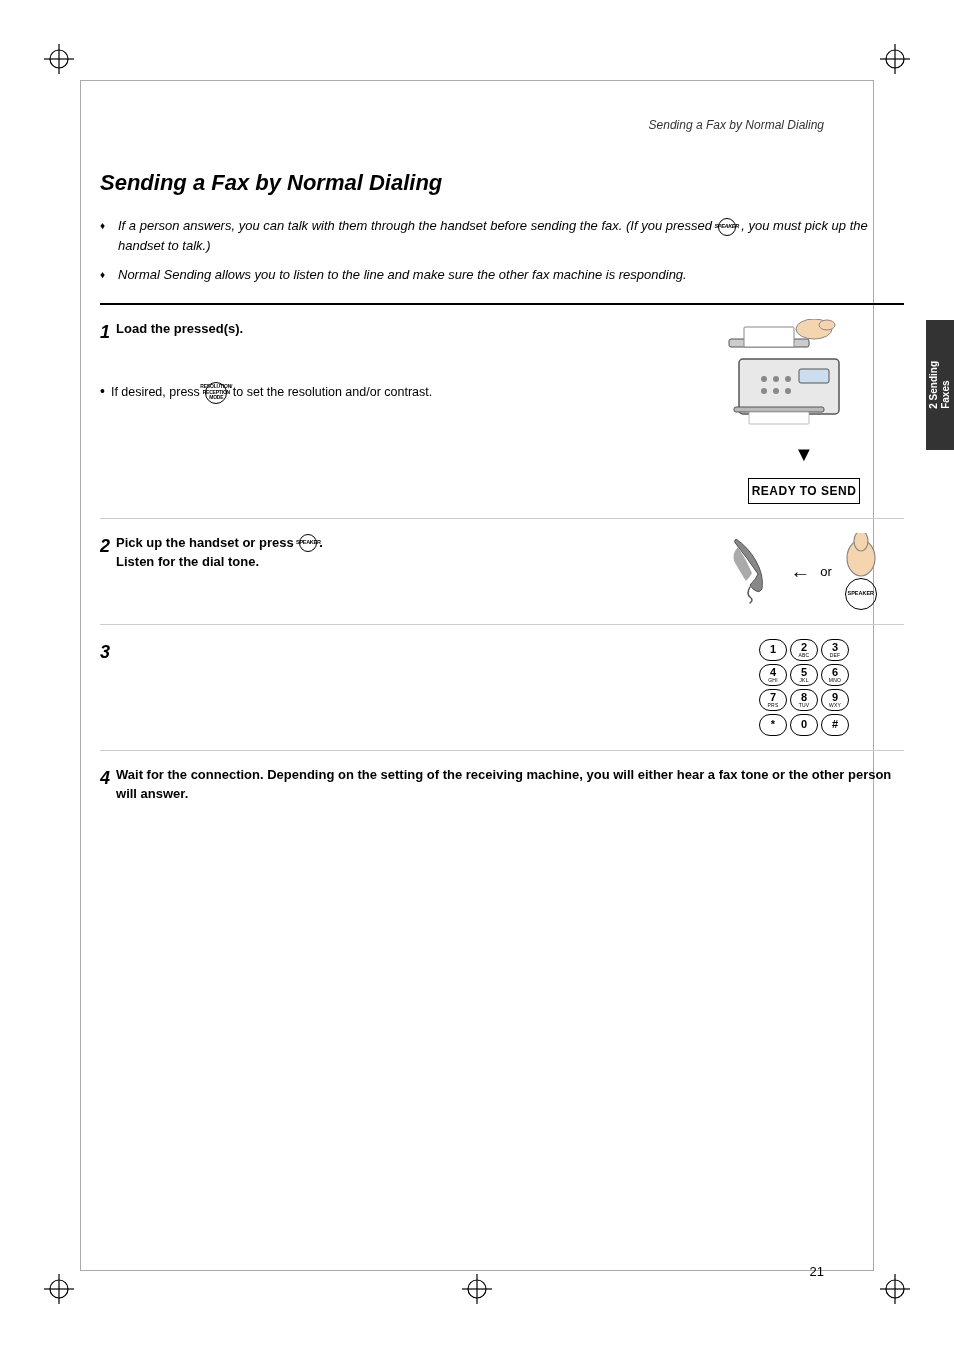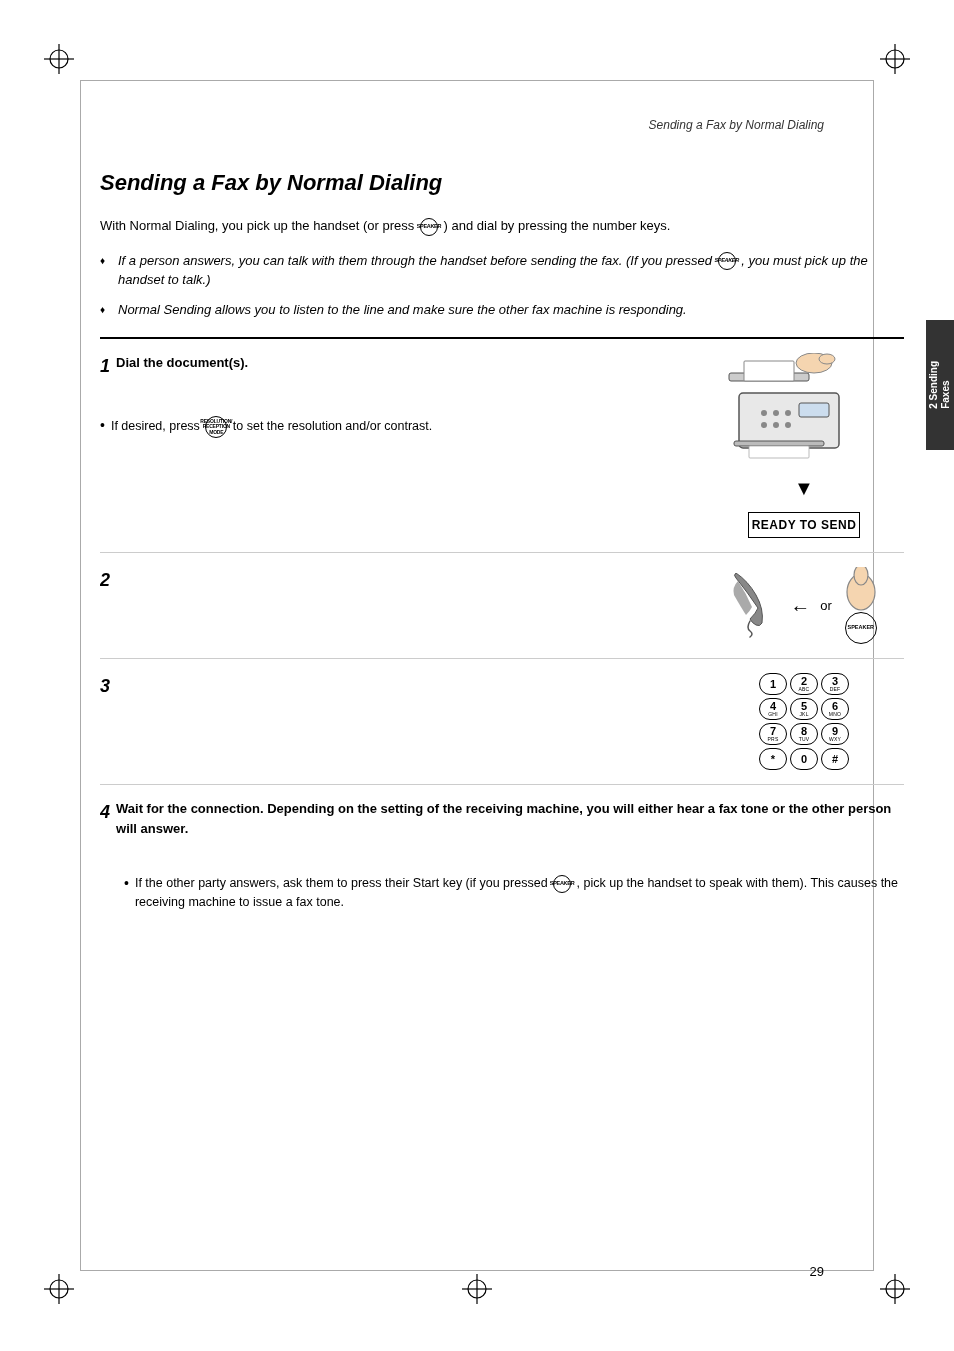--- a/index.html
+++ b/index.html
@@ -322,55 +322,48 @@
 
 <div class="side-tab">
   <span class="side-tab-text">2  Sending<br>Faxes</span>
 </div>
 
 <div class="page-header">
   <span>Sending a Fax by Normal Dialing</span>
 </div>
 
 <div class="page-number">
-  <span>29</span>
+  <span>21</span>
 </div>
 
 <div class="main-content">
 
   <h1 class="page-title">Sending a Fax by Normal Dialing</h1>
 
-  <div class="intro-text">
-    <span>With Normal Dialing, you pick up the handset (or press </span>
-    <span class="speaker-btn" style="font-size:5.5px;">
-        <span style="font-size:5.5px;font-weight:bold;letter-spacing:-0.3px;">SPEAKER</span>
-      </span>
-    <span>) and dial by pressing the number keys.</span>
-  </div>
 
   <ul class="bullet-list">
     <li>
       <span>If a person answers, you can talk with them through the handset before sending the fax. (If you pressed </span>
       <span class="speaker-btn" style="font-size:5.5px;">
           <span style="font-size:5.5px;font-weight:bold;letter-spacing:-0.3px;">SPEAKER</span>
         </span>
       <span>, you must pick up the handset to talk.)</span>
     </li>
     <li>
       Normal Sending allows you to listen to the line and make sure the other fax machine is responding.
     </li>
   </ul>
 
   <div class="steps-container">
 
     <div class="step">
       <div class="step-left">
         <div class="step-title">
           <span class="step-num">1</span>
-          <strong>Dial the document(s).</strong>
+          <strong>Load the pressed(s).</strong>
         </div>
         <div class="step-body">
           <div class="sub-bullet">
             <span>If desired, press 
               <span class="res-btn" style="width:22px;height:22px;font-size:5px;text-align:center;line-height:1.1;">
                   <span style="font-size:5px;font-weight:bold;letter-spacing:-0.2px;">RESOLUTION/<br>RECEPTION<br>MODE</span>
                 </span>
               to set the resolution and/or contrast.
             </span>
           </div>
@@ -408,20 +401,26 @@
         <div class="ready-to-send">
           <span>READY TO SEND</span>
         </div>
       </div>
     </div>
 
     <div class="step">
       <div class="step-left">
         <div class="step-title">
           <span class="step-num">2</span>
+          <strong>Pick up the handset or press 
+            <span class="speaker-btn" style="font-size:5.5px;">
+                <span style="font-size:5.5px;font-weight:bold;letter-spacing:-0.3px;">SPEAKER</span>
+              </span>.<br>
+            Listen for the dial tone.
+          </strong>
         </div>
       </div>
       <div class="step-right">
         <div class="phone-area">
 
           <svg width="52" height="65" viewBox="0 0 52 65">
 
             <path d="M8,5 Q5,2 8,0 Q20,8 28,22 Q36,36 34,50 Q32,54 28,52 Q24,50 22,46 Q28,40 30,35 Q20,20 8,5Z" fill="#888" stroke="#555" stroke-width="1"></path>
             <path d="M10,8 Q18,20 24,34 Q22,38 18,42 Q14,36 6,22 Q4,14 10,8Z" fill="#aaa"></path>
 
@@ -502,28 +501,18 @@
         </div>
       </div>
     </div>
 
     <div class="step" style="border-bottom:none;">
       <div class="step-left" style="flex:1;padding-right:0;">
         <div class="step-title">
           <span class="step-num">4</span>
           <strong>Wait for the connection. Depending on the setting of the receiving machine, you will either hear a fax tone or the other person will answer.</strong>
         </div>
-        <div class="step-body" style="margin-left:24px;">
-          <div class="sub-bullet">
-            <span>If the other party answers, ask them to press their Start key (if you pressed
-              <span class="speaker-btn" style="font-size:5.5px;">
-                  <span style="font-size:5.5px;font-weight:bold;letter-spacing:-0.3px;">SPEAKER</span>
-                </span>
-              , pick up the handset to speak with them). This causes the receiving machine to issue a fax tone.
-            </span>
-          </div>
-        </div>
       </div>
     </div>
 
   </div>
 
 </div>
 
 </body></html>

